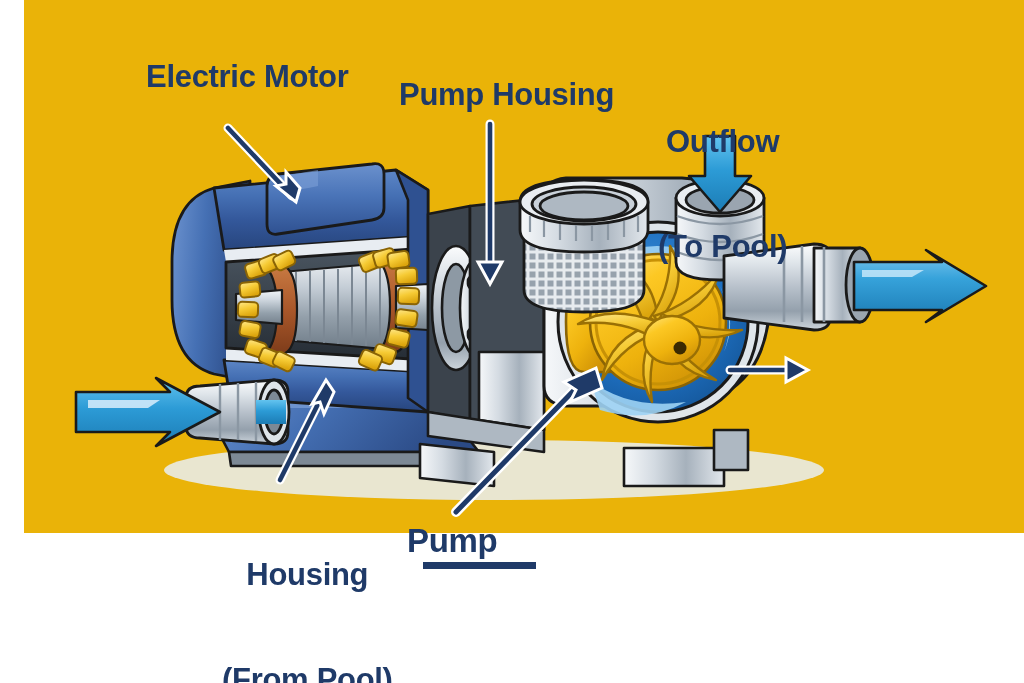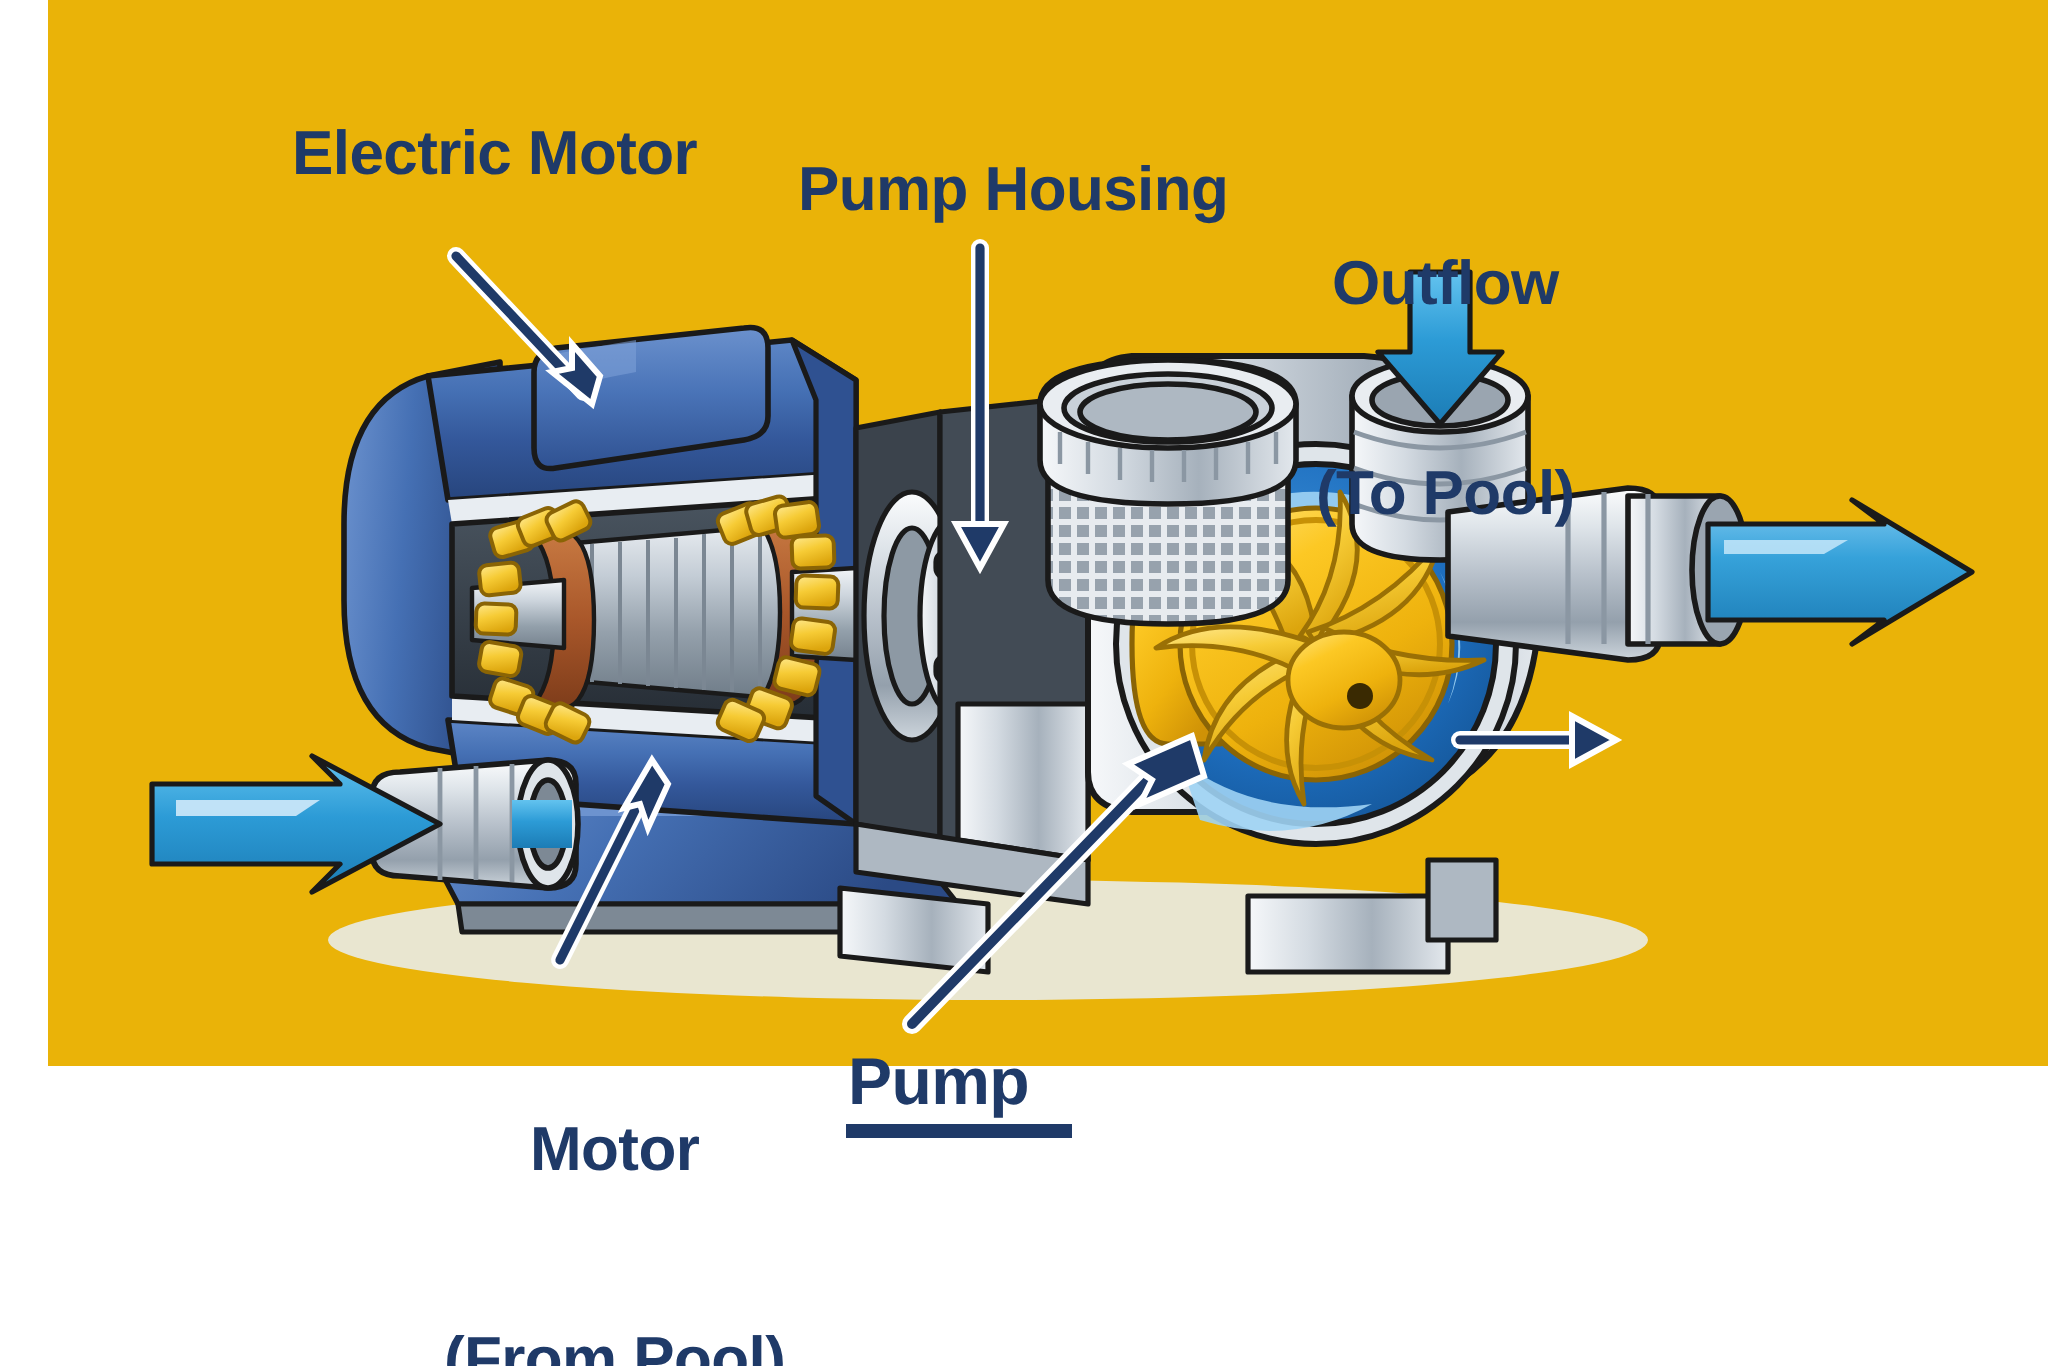--- a/index.html
+++ b/index.html
@@ -9,21 +9,21 @@
   #stage{position:relative;width:1024px;height:533px;background:#eab308;margin-left:24px;}
   #stage svg{position:absolute;left:0;top:0;}
   .lbl{position:absolute;color:#1f3a68;font-weight:bold;
        font-family:"Liberation Sans", sans-serif;
        line-height:1.12;letter-spacing:-0.3px;white-space:pre;}
   #lbl-motor{left:122px;top:60px;font-size:31px;}
   #lbl-housing{left:375px;top:78px;font-size:31px;}
   #lbl-outflow{left:634px;top:56px;font-size:31px;text-align:center;}
   #lbl-impeller{left:788px;top:354px;font-size:31px;}
   #lbl-intake{left:198px;top:489px;font-size:31px;text-align:center;}
-  #lbl-pump{left:400px;top:523px;font-size:33px;}
+  #lbl-pump{left:383px;top:523px;font-size:33px;}
   #pump-underline{position:absolute;left:399px;top:562px;width:113px;height:7px;
        background:#1f3a68;}
 </style>
 </head>
 <body>
 
 <div id="stage">
 
   <svg width="1024" height="683" viewBox="0 0 1024 683">
     <defs>
@@ -350,20 +350,20 @@
 
   <div class="lbl" id="lbl-housing">Pump Housing</div>
 
   <div class="lbl" id="lbl-outflow">
     <div>Outflow</div>
     <div>(To Pool)</div>
   </div>
 
 
   <div class="lbl" id="lbl-intake">
-    <div>Motor</div>
+    <div>Housing</div>
     <div>(From Pool)</div>
   </div>
 
   <div class="lbl" id="lbl-pump">Pump</div>
   <div id="pump-underline"></div>
 
 </div>
 
 </body></html>

